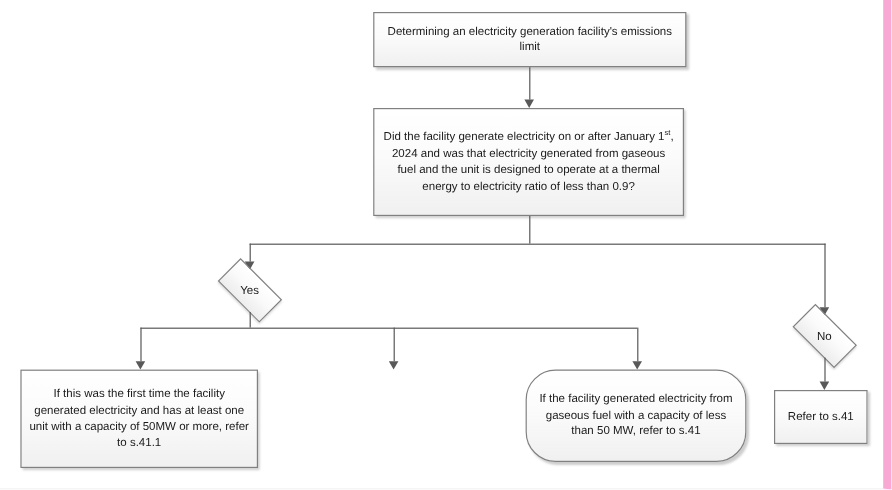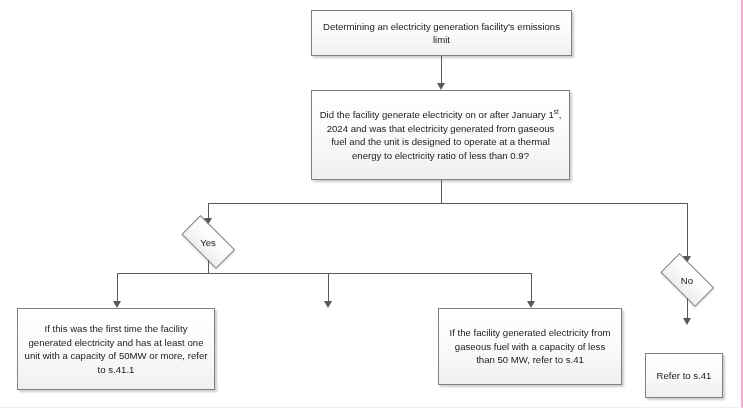--- a/index.html
+++ b/index.html
@@ -9,21 +9,21 @@
     background: #ffffff;
   }
   body {
     font-family: "Liberation Sans", sans-serif;
   }
   #canvas {
     position: relative;
     width: 743px;
     height: 408px;
     background: #ffffff;
-    border-right: 2px solid #f9a8d4;
+    border-right: 7px solid #f9a8d4;
     border-bottom: 1px solid #eeeeee;
     box-sizing: border-box;
     overflow: hidden;
   }
 
   
   .node {
     position: absolute;
     box-sizing: border-box;
     border: 1px solid #808080;
@@ -147,21 +147,21 @@
   <div class="arrow" style="left:527px; top:301px;"></div>
 
   <div class="vline" style="left:687px; top:298px; height:20px;"></div>
   <div class="arrow" style="left:683px; top:318px;"></div>
 
   <div class="node" style="left:17px; top:308px; width:198px; height:82px;justify-content:flex-end;">
     <span class="txt">If this was the first time the facility generated electricity and has at least one unit with a capacity of 50MW or more, refer to s.41.1</span>
   </div>
 
 
-  <div class="node" style="left:438px; top:308px; width:184px; height:77px;">
+  <div class="node" style="left:438px; top:308px; width:184px; height:77px;border-radius:25px;">
     <span class="txt">If the facility generated electricity from gaseous fuel with a capacity of less than 50 MW, refer to s.41</span>
   </div>
 
-  <div class="node" style="left:645px; top:325px; width:78px; height:45px;margin-top:28px;">
+  <div class="node" style="left:645px; top:325px; width:78px; height:45px;">
     <span class="txt">Refer to s.41</span>
   </div>
 
 </div>
 
 </body></html>

